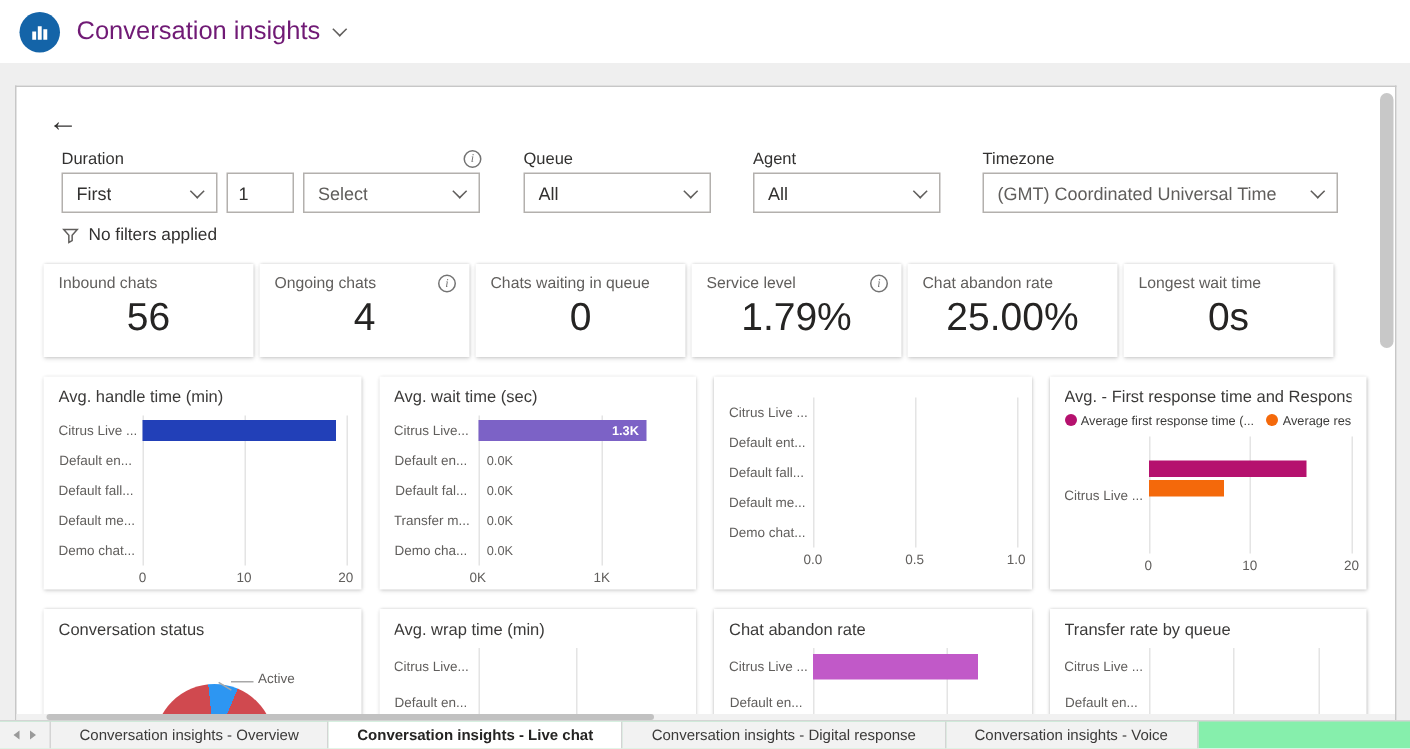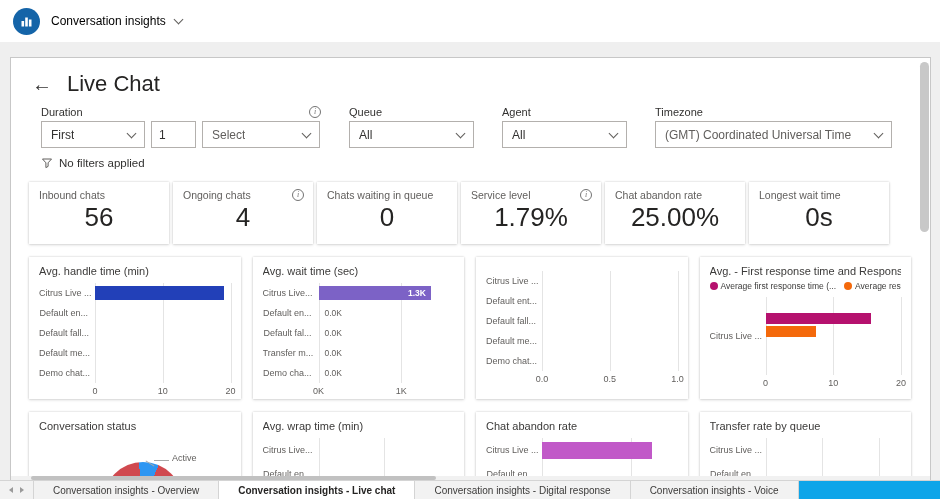--- a/index.html
+++ b/index.html
@@ -4,21 +4,21 @@
 <style>
   * { margin:0; padding:0; box-sizing:border-box; }
   html,body { width:940px; height:499px; overflow:hidden; background:#efefef;
     font-family:"Liberation Sans","DejaVu Sans",sans-serif; }
   .screen { position:relative; width:940px; height:499px; }
 
   
   .topbar { height:42px; background:#fff; display:flex; align-items:center; padding-left:13px; }
   .app-logo { width:27px; height:27px; border-radius:50%; background:#1464a8; display:flex;
     align-items:center; justify-content:center; flex:none; }
-  .app-title { font-size:12px; color:#000000; margin-left:11px; }
+  .app-title { font-size:17px; color:#701a75; margin-left:11px; }
   .chev { width:7px; height:7px; border-right:1.4px solid #605e5c; border-bottom:1.4px solid #605e5c;
     transform:rotate(45deg); display:inline-block; }
   .topbar .chev { margin-left:9px; margin-top:-4px; }
 
   
   .workspace { position:relative; height:438px; background:#efefef; }
   .panel { position:absolute; left:10px; top:15px; right:9px; bottom:0; background:#fff;
     border:1px solid #c7c7c7; border-bottom:none; overflow:hidden; }
 
   .page-header { display:flex; align-items:center; gap:15px; padding:13px 0 0 21px; }
@@ -86,21 +86,21 @@
   .callout-h { position:absolute; left:115px; top:28px; width:15px; height:1px; background:#a8a8a8; }
   .callout-a { position:absolute; left:106px; top:31px; width:10px; height:1px; background:#a8a8a8; transform:rotate(32deg); }
 
   
   .v-scrollbar { position:absolute; right:11px; top:20px; width:9px; height:412px; }
   .v-thumb { width:9px; height:170px; border-radius:4.5px; background:#c8c8c8; }
   .h-scrollbar { position:absolute; left:11px; right:10px; bottom:0; height:4px; background:#f1f1f1; }
   .h-thumb { position:absolute; left:20px; width:405px; height:4px; border-radius:2px; background:#c1c1c1; }
 
   
-  .tabbar { height:19px; background:#0ea5e9; border-top:1px solid #d4d4d4; display:flex; align-items:stretch; }
+  .tabbar { height:19px; background:#86efac; border-top:1px solid #d4d4d4; display:flex; align-items:stretch; }
   .tab-arrows { width:34px; background:#f2f2f2; border-right:1px solid #d4d4d4; display:flex;
     align-items:center; justify-content:center; gap:7px; }
   .tri { width:0; height:0; border-top:3.5px solid transparent; border-bottom:3.5px solid transparent; cursor:pointer; }
   .tri-left { border-right:4.5px solid #9a9a9a; }
   .tri-right { border-left:4.5px solid #9a9a9a; }
   .tab { display:flex; align-items:center; padding:0 19px; font-size:10px; color:#3b3a39;
     background:#f2f2f2; border-right:1px solid #d4d4d4; white-space:nowrap; cursor:pointer; }
   .tab.active { background:#fff; font-weight:bold; color:#252423; }
 </style>
 </head>
@@ -118,21 +118,20 @@
     </div>
     <span class="app-title">Conversation insights</span>
     <span class="chev"></span>
   </div>
 
   <div class="workspace">
     <div class="panel">
 
       <div class="page-header">
         <span class="back-btn">←</span>
-        <span class="page-title">Live Chat</span>
       </div>
 
       <div class="filters">
         <div class="fgroup">
           <div class="flabel-row" style="width:280px;">
             <span class="flabel">Duration</span>
             <span class="info-icon">i</span>
           </div>
           <div class="fcontrols">
             <div class="dropdown w-dur-unit">

